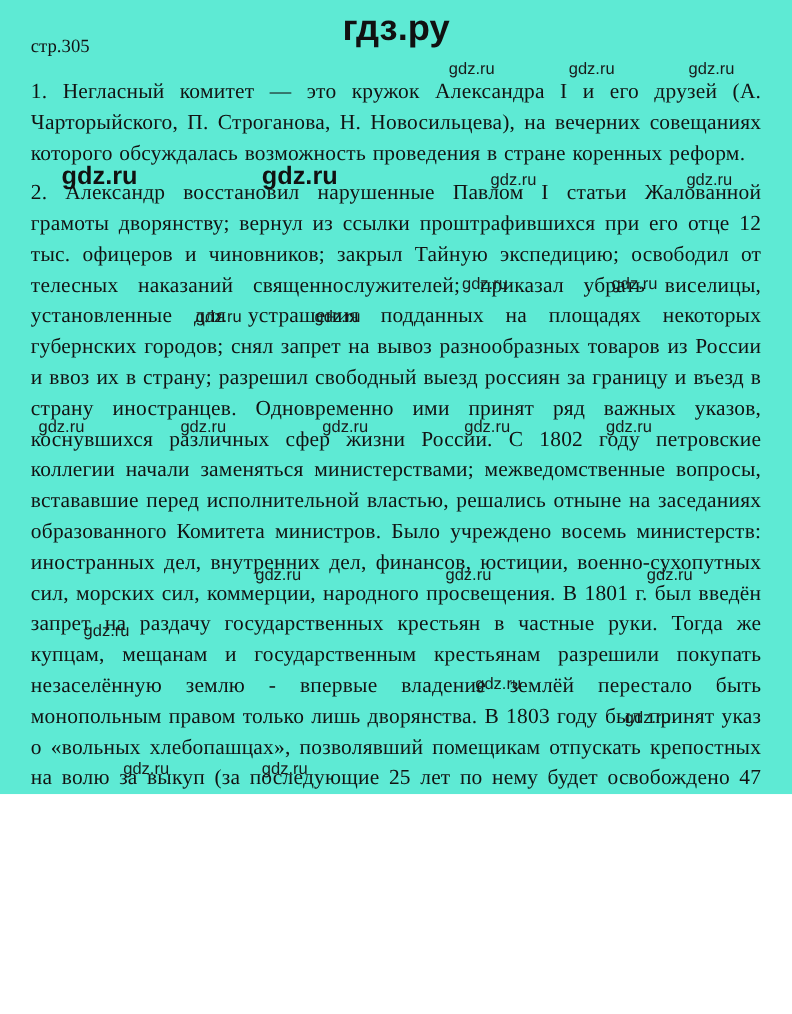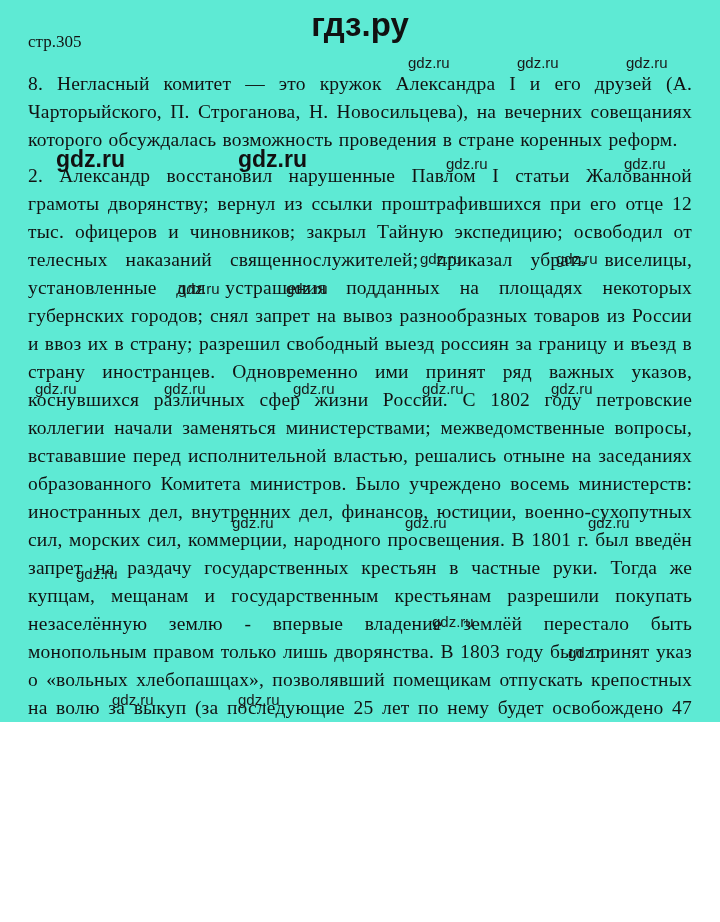--- a/index.html
+++ b/index.html
@@ -72,21 +72,21 @@
 </style>
 </head>
 <body>
 
 <div class="page">
 
   <div class="top-logo">гдз.ру</div>
 
   <div class="page-label">стр.305</div>
 
-  <p class="para p1">8. Негласный комитет — это кружок Александра I и его друзей (А. Чарторыйского, П. Строганова, Н. Новосильцева), на вечерних совещаниях которого обсуждалась возможность проведения в стране коренных реформ.</p>
+  <p class="para p1">1. Негласный комитет — это кружок Александра I и его друзей (А. Чарторыйского, П. Строганова, Н. Новосильцева), на вечерних совещаниях которого обсуждалась возможность проведения в стране коренных реформ.</p>
 
   <p class="para p2">2. Александр восстановил нарушенные Павлом I статьи Жалованной грамоты дворянству; вернул из ссылки проштрафившихся при его отце 12 тыс. офицеров и чиновников; закрыл Тайную экспедицию; освободил от телесных наказаний священнослужителей; приказал убрать виселицы, установленные для устрашения подданных на площадях некоторых губернских городов; снял запрет на вывоз разнообразных товаров из России и ввоз их в страну; разрешил свободный выезд россиян за границу и въезд в страну иностранцев. Одновременно ими принят ряд важных указов, коснувшихся различных сфер жизни России. С 1802 году петровские коллегии начали заменяться министерствами; межведомственные вопросы, встававшие перед исполнительной властью, решались отныне на заседаниях образованного Комитета министров. Было учреждено восемь министерств: иностранных дел, внутренних дел, финансов, юстиции, военно-сухопутных сил, морских сил, коммерции, народного просвещения. В 1801 г. был введён запрет на раздачу государственных крестьян в частные руки. Тогда же купцам, мещанам и государственным крестьянам разрешили покупать незаселённую землю - впервые владение землёй перестало быть монопольным правом только лишь дворянства. В 1803 году был принят указ о «вольных хлебопашцах», позволявший помещикам отпускать крепостных на волю за выкуп (за последующие 25 лет по нему будет освобождено 47 тыс. человек, т. е. менее 1 % от общего количества крепостных). В 1804 году страна была разделена на шесть учебных округов, и во главе каждого из них находился университет: помимо существовавших ранее - Московского (1755), Дерптского (1802) и Виленского (1803), были основаны три новых университета - Казанский (1804), Харьковский (1805) и Петербургский (1819). Университеты получили широкую автономию: они имели право на собственный университетский суд, а также выбирать ректоров и профессоров.</p>
 
   <div id="wm-layer">
       <span class="wm small" style="left: 408px; top: 54px;">gdz.ru</span>
       <span class="wm small" style="left: 517px; top: 54px;">gdz.ru</span>
       <span class="wm small" style="left: 626px; top: 54px;">gdz.ru</span>
       <span class="wm bold" style="left: 56px; top: 146px;">gdz.ru</span>
       <span class="wm bold" style="left: 238px; top: 146px;">gdz.ru</span>
       <span class="wm small" style="left: 446px; top: 155px;">gdz.ru</span>

